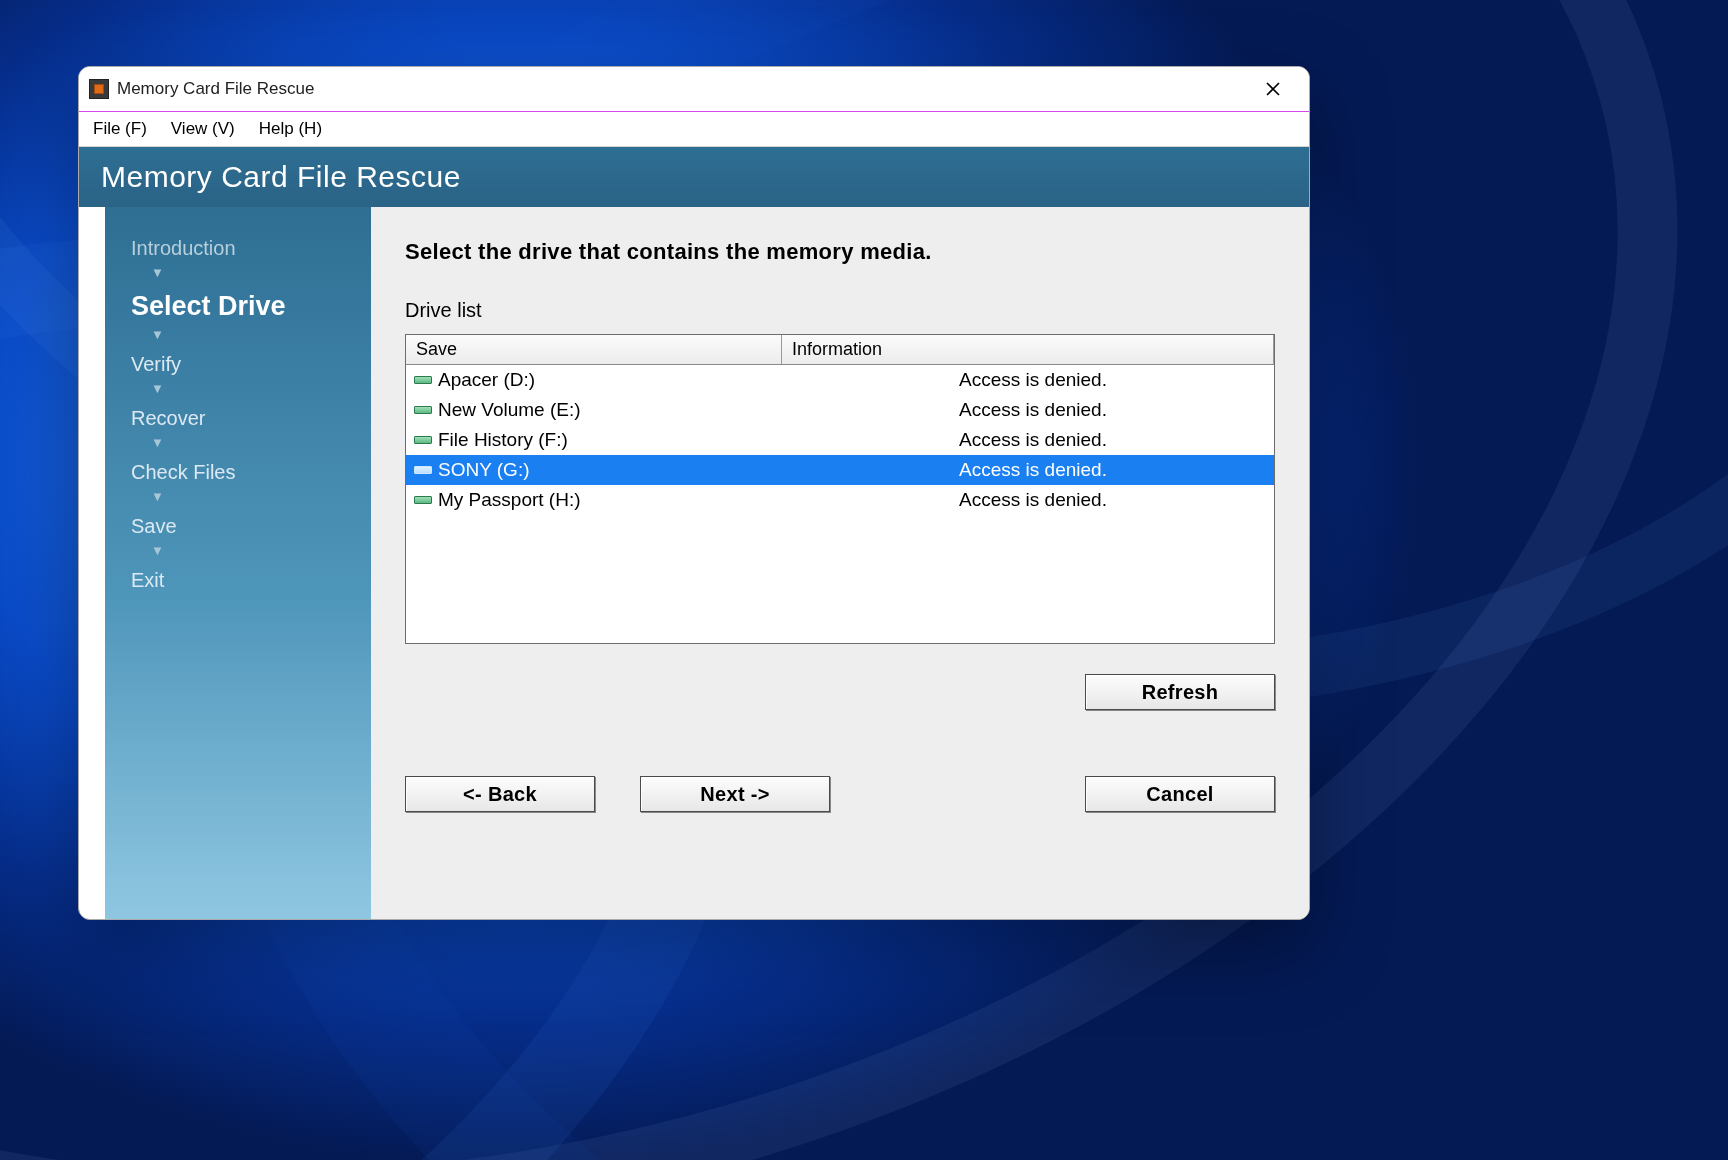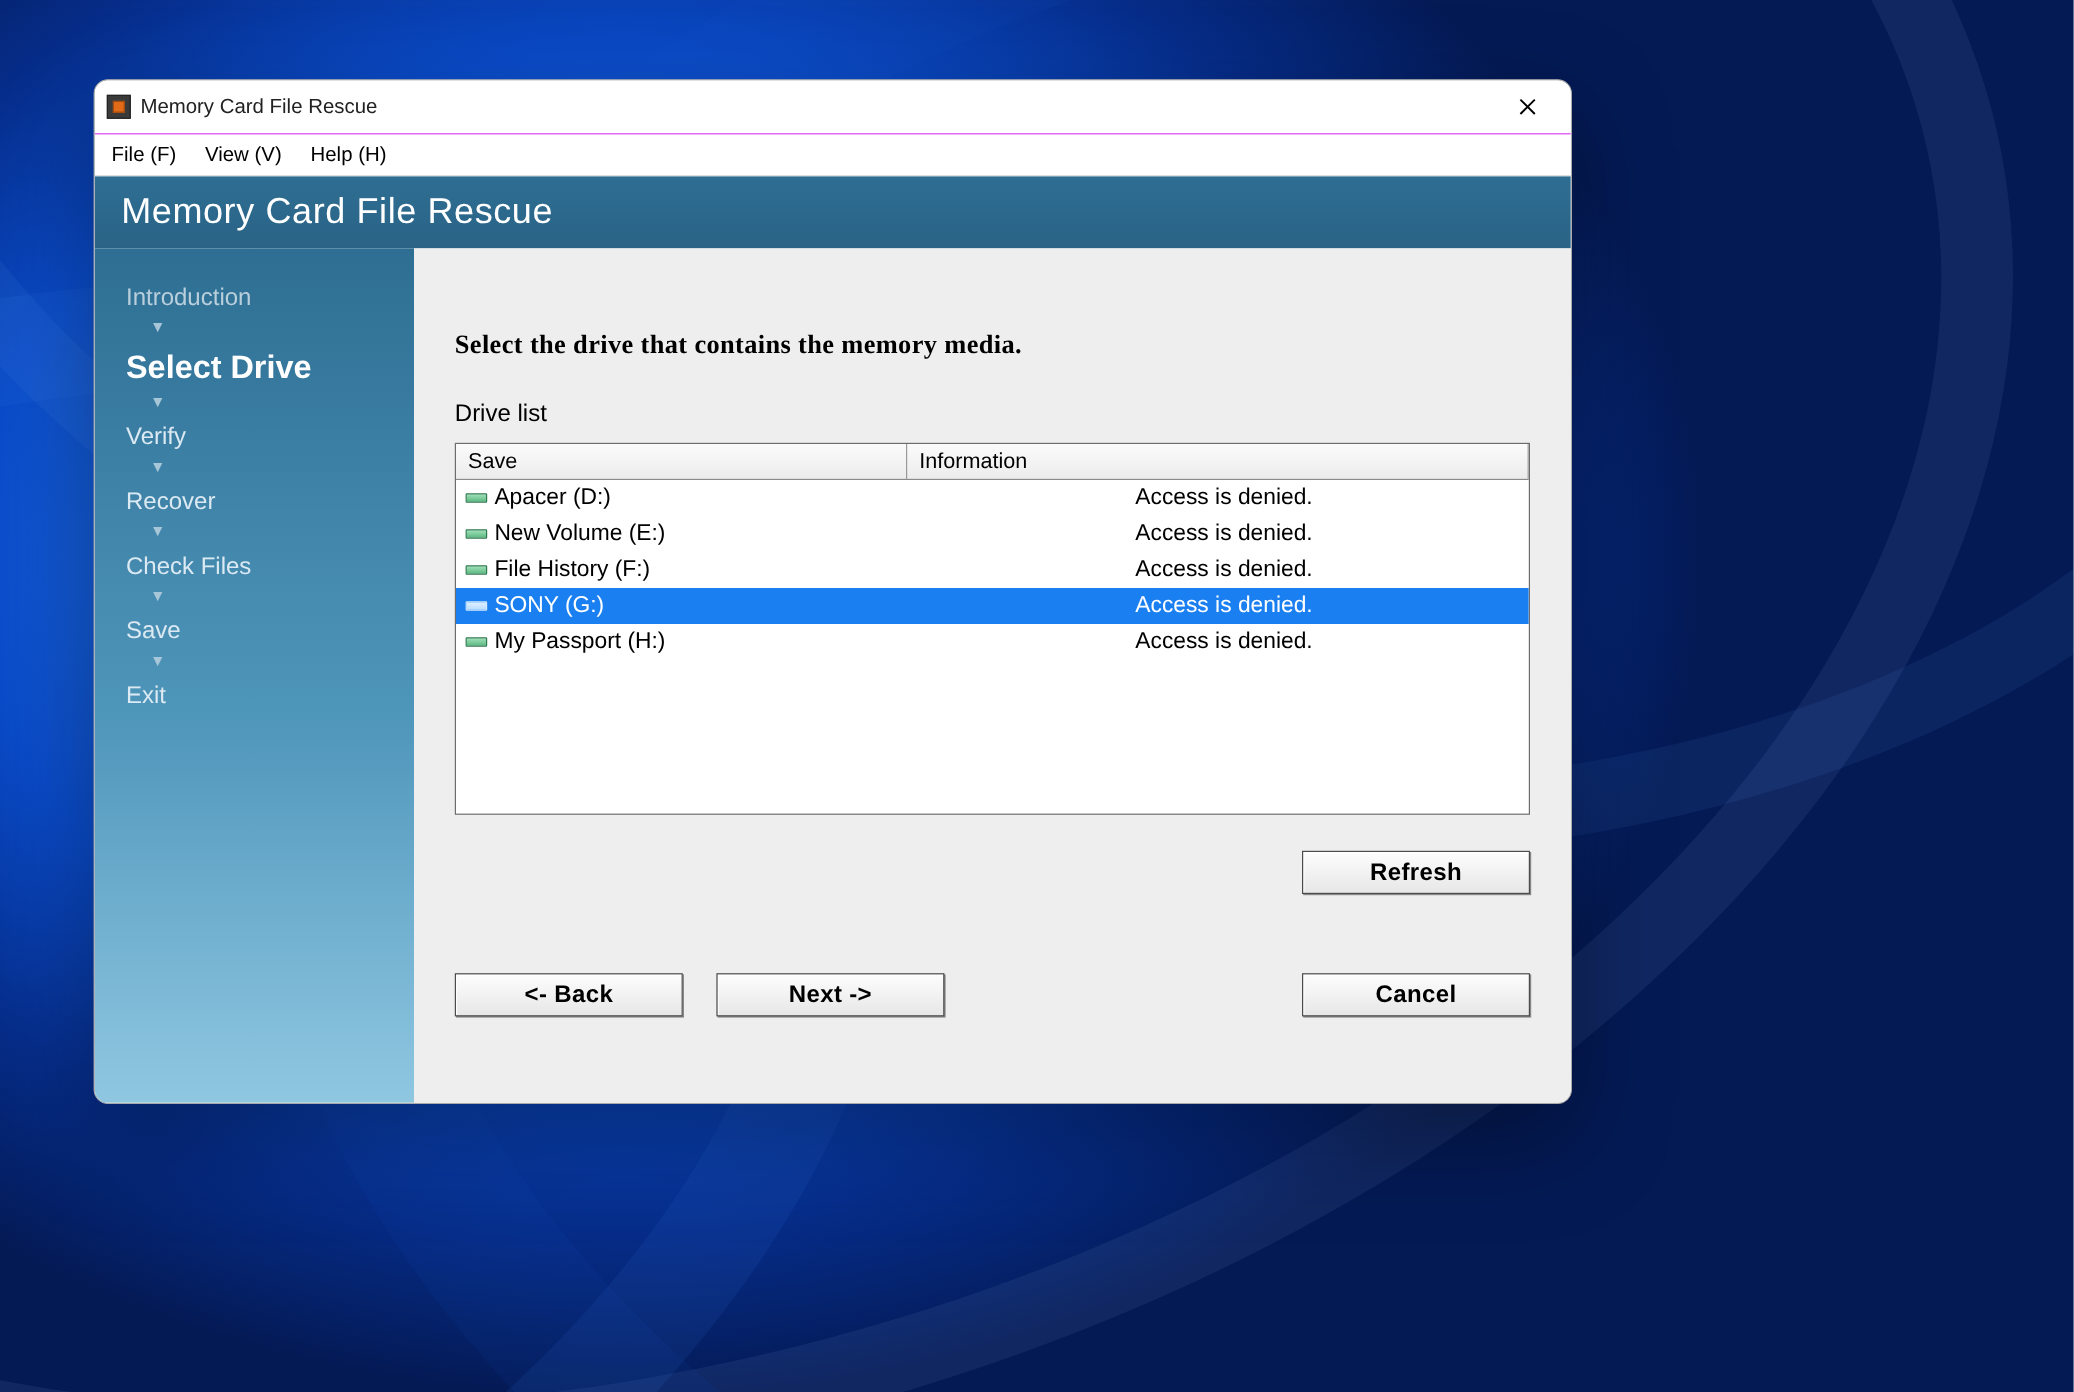--- a/index.html
+++ b/index.html
@@ -25,51 +25,51 @@
     .close-btn { width:48px; height:100%; display:flex; align-items:center; justify-content:center; cursor:pointer; }
     .close-btn svg { width:16px; height:16px; }
 
     .menubar { height:36px; display:flex; align-items:center; gap:24px; padding:0 14px;
       background:#fff; border-top:1px solid #d946ef; border-bottom:1px solid #d6d6d6; }
     .menubar .menu-item { font-size:17px; color:#000; cursor:default; }
 
     .banner { height:60px; background:linear-gradient(#2e6e93,#2a6386); display:flex; align-items:center; padding:0 22px; }
     .banner .banner-title { color:#fff; font-size:30px; font-weight:400; letter-spacing:0.5px; }
 
-    .body { flex:1; display:flex; min-height:0; }
+    .body { flex:1; display:flex; min-height:0;padding-left:26px; }
     .sidebar { width:266px; background:linear-gradient(#2e6e93 0%, #4f96bb 55%, #8fc7e1 100%); padding:28px 0 0 26px; color:#fff; }
     .step { font-size:20px; color:#dbe9f2; margin-bottom:4px; padding:2px 0; }
     .step.current { font-size:27px; font-weight:600; color:#fff; }
     .step.done { color:#b9cfdc; }
     .chev { font-size:13px; color:#a7c6d8; margin:2px 0 10px 20px; line-height:1; }
     .chev::before { content:"▼"; }
 
     .main { flex:1; background:#eeeeee; padding:32px 34px 24px 34px; display:flex; flex-direction:column; }
-    .instruction { font-family:Liberation Serif, serif; font-size:22px; font-weight:900; color:#000; letter-spacing:0.3px;margin-top:35px; }
+    .instruction { font-family:Liberation Sans, sans-serif; font-size:22px; font-weight:900; color:#000; letter-spacing:0.3px; }
     .list-label { margin-top:34px; font-family:"Arial Black","Segoe UI",sans-serif; font-size:20px; font-weight:400; }
 
     .table-wrap { margin-top:12px; border:1px solid #6d6d6d; background:#fff; height:310px; box-shadow:inset 1px 1px 0 #fff; }
     .thead { display:flex; height:30px; border-bottom:1px solid #8a8a8a; background:linear-gradient(#fbfbfb,#ececec); }
     .th { border-right:1px solid #9a9a9a; padding:4px 10px; font-size:18px; color:#000; }
     .th.c1 { width:376px; }
     .th.c2 { flex:1; }
     .tbody { overflow:auto; height:calc(100% - 30px); }
     .row { display:flex; align-items:center; height:30px; font-size:19px; color:#000;text-align:center; }
     .row .c1 { width:376px; display:flex; align-items:center; padding-left:8px; gap:6px; }
     .row .c2 { flex:1; padding-left:10px; }
     .row.selected { background:#1a7ff0; color:#fff; }
     .drive-icon { width:18px; height:8px; border:1px solid #2c7a4e; background:linear-gradient(#9fe0b8,#5db983); border-radius:1px; flex-shrink:0; }
     .row.selected .drive-icon { border-color:#cfe8ff; background:linear-gradient(#dff0ff,#b9ddff); }
 
     .refresh-row { display:flex; justify-content:flex-end; margin-top:30px; }
     .btn { min-width:190px; height:36px; border:1px solid #4b4b4b; background:linear-gradient(#fdfdfd,#e7e7e7);
       font-family:"Arial Black","Segoe UI",sans-serif; font-size:20px; font-weight:900; letter-spacing:0.3px;
       display:flex; align-items:center; justify-content:center; cursor:pointer;
       box-shadow:1px 1px 0 #888, inset 1px 1px 0 #fff; }
-    .footer-btns { margin-top:66px; display:flex; gap:28px; }
+    .footer-btns { margin-top:66px; display:flex; gap:45px; }
     .footer-btns .spacer { flex:1; }
   </style>
 </head>
 <body>
 
 <div class="swirl s1"></div>
 <div class="swirl s2"></div>
 <div class="swirl s3"></div>
 <div class="swirl s4"></div>
 

